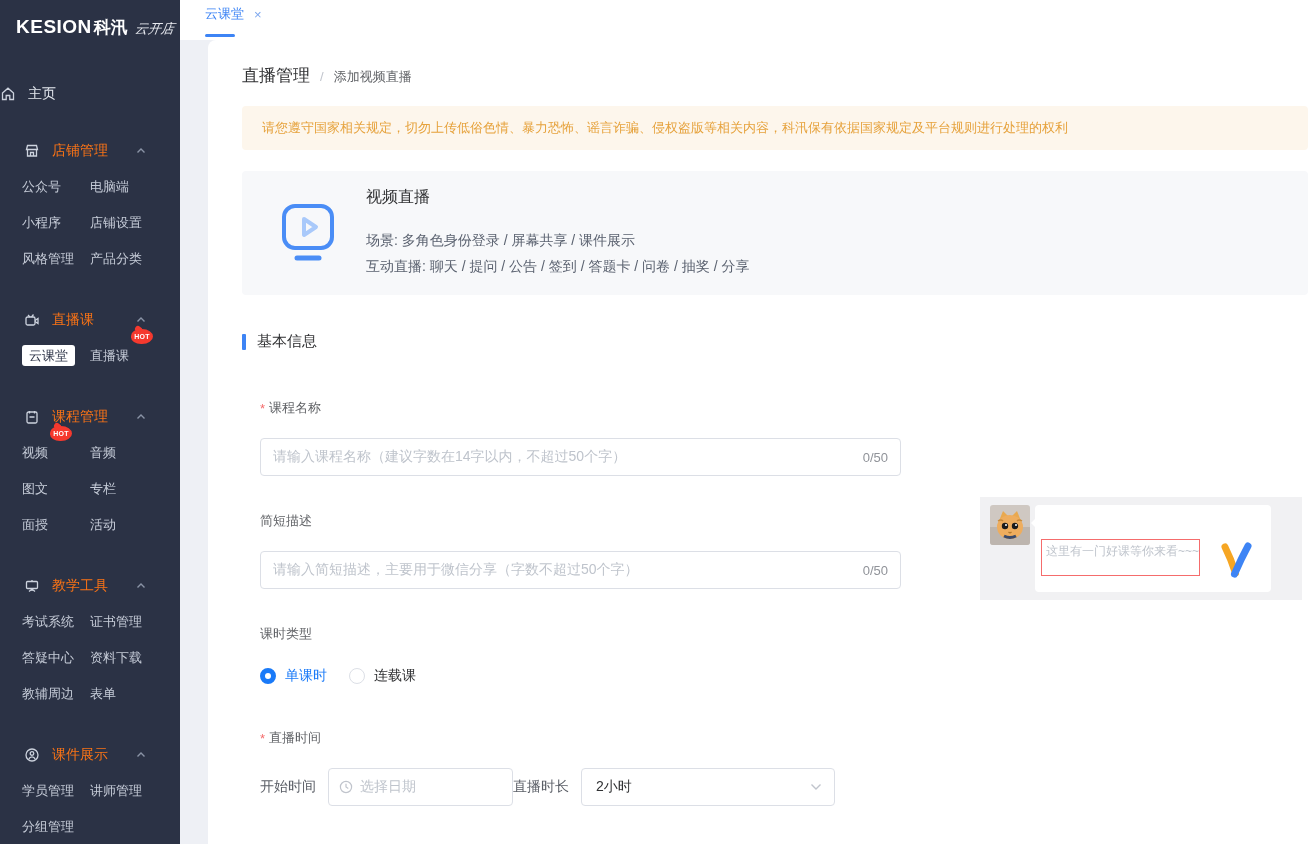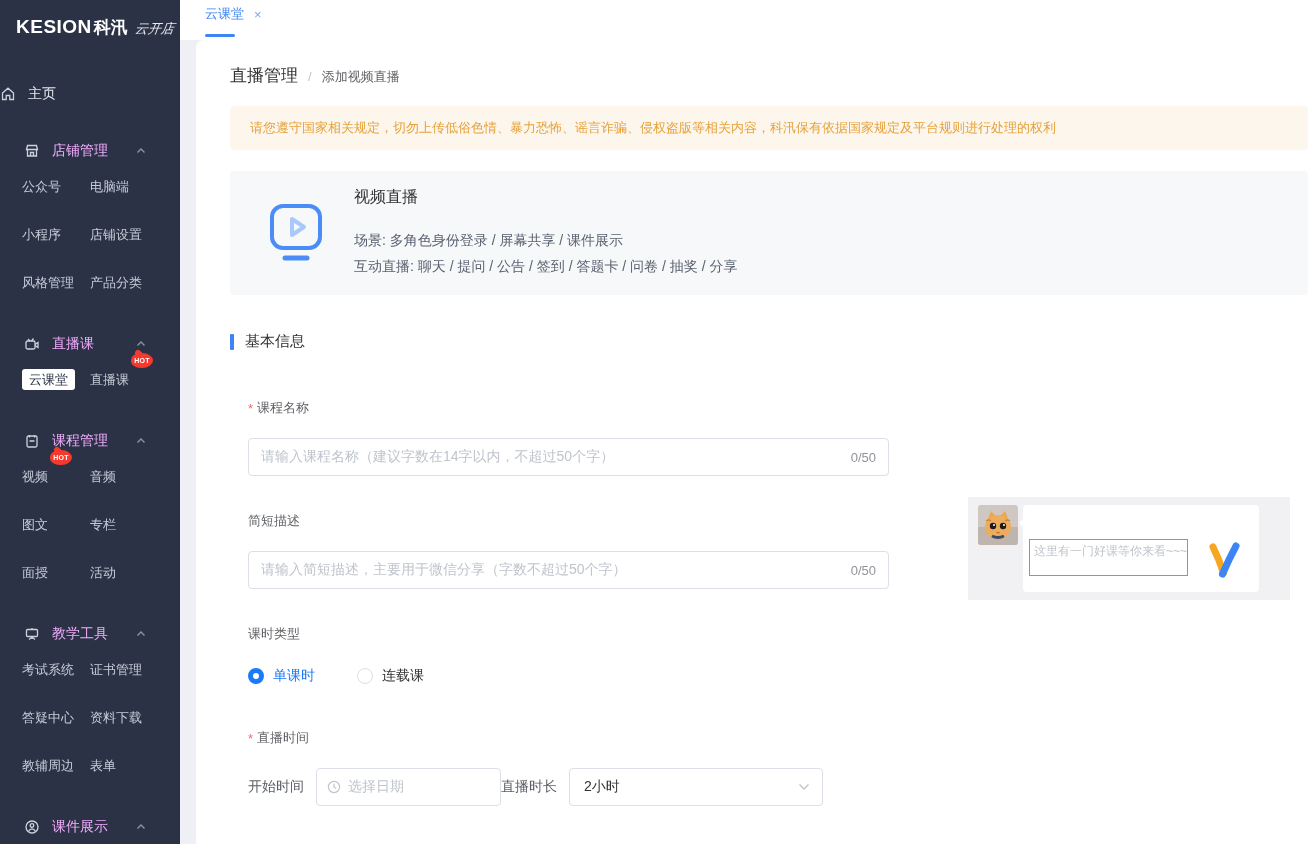--- a/index.html
+++ b/index.html
@@ -12,24 +12,24 @@
   .logo { display:flex; align-items:baseline; padding:16px 0 0 16px; height:48px; white-space:nowrap; }
   .logo-main { color:#fff; font-size:19px; font-weight:bold; letter-spacing:.5px; }
   .logo-cn { color:#fff; font-size:17px; font-weight:bold; margin-left:2px; }
   .logo-script { color:#e8eaf0; font-size:13px; font-style:italic; margin-left:7px;
     font-family:"DejaVu Serif","Liberation Serif",serif; transform:skewX(-8deg); }
   .nav { padding:34px 0 0 0; }
   .nav-home { display:flex; align-items:center; gap:12px; height:24px;
     color:#e4e8ef; font-size:14px; cursor:pointer; }
   .nav-section { margin-top:33px; }
   .sec-head { display:flex; align-items:center; padding:0 34px 0 24px; height:24px;
-    color:#f0abfc; font-size:14px; cursor:pointer; }
+    color:#f97316; font-size:14px; cursor:pointer; }
   .sec-head .s-icon { margin-right:12px; display:flex; }
   .sec-head .caret { margin-left:auto; display:flex; }
-  .sec-items { display:grid; grid-template-columns:68px auto; margin:8px 0 0 22px; row-gap:16px; }
+  .sec-items { display:grid; grid-template-columns:68px auto; margin:8px 0 0 22px; row-gap:4px; }
   .sec-item { height:32px; line-height:32px; font-size:13px; color:#c6ccd8; cursor:pointer; white-space:nowrap; }
   .sec-item .rel { position:relative; display:inline-block; }
   .sec-item.active .rel .txt { background:#fff; color:#2b3245; padding:3px 7px; border-radius:3px; }
   .hot { position:absolute; top:-11px; right:-24px; background:#f5392e; color:#fff;
     font-size:7px; font-weight:bold; width:22px; height:15px; line-height:15px; text-align:center;
     border-radius:50% 55% 55% 50%; letter-spacing:.3px; }
   .hot::before { content:""; position:absolute; top:-3px; left:4px; width:6px; height:6px;
     background:#f5392e; border-radius:60% 10% 60% 60%; transform:rotate(40deg); }
 
   
@@ -42,21 +42,21 @@
     padding:2px 9px; border-radius:4px; cursor:pointer; }
   .search { margin-left:auto; width:285px; height:28px; background:#f5f6f9; border-radius:14px;
     display:flex; align-items:center; padding:0 12px 0 14px; }
   .search-ph { font-size:13px; color:#b9bec7; flex:1; }
   .tabbar { height:40px; background:#fff; display:flex; align-items:flex-end; padding-left:25px; }
   .tab { position:relative; display:flex; align-items:center; height:100%; padding-bottom:12px; cursor:pointer; }
   .tab-label { color:#3d84f5; font-size:13px; }
   .tab-close { color:#7da7ee; font-size:13px; margin-left:10px; cursor:pointer; }
   .tab .underline { position:absolute; left:0; bottom:3px; width:30px; height:3px; background:#3d84f5; border-radius:2px; }
 
-  .content { flex:1; background:#eef0f5; padding-left:16px; min-height:0; }
+  .content { flex:1; background:#eef0f5; padding-left:28px; min-height:0; }
   .card { position:relative; background:#fff; border-top-left-radius:8px; height:100%;
     padding:24px 0 0 34px; overflow:hidden; }
 
   .breadcrumb { display:flex; align-items:baseline; }
   .bc-main { font-size:17px; color:#303133; }
   .bc-sep { font-size:13px; color:#c0c4cc; margin:0 10px; }
   .bc-sub { font-size:13px; color:#606266; }
 
   .notice { margin-top:19px; margin-right:0; height:44px; line-height:44px; background:#fdf6ec;
     border-radius:4px; color:#e6a23c; font-size:13px; padding:0 20px; white-space:nowrap; overflow:hidden; }
@@ -74,21 +74,21 @@
   .form { margin-left:18px; }
   .fgroup { margin-top:36px; }
   .fgroup.first { margin-top:48px; }
   .flabel { font-size:13px; color:#606266; display:flex; align-items:center; }
   .req { color:#f56c6c; margin-right:4px; font-size:13px; }
   .finput { margin-top:21px; width:641px; height:38px; border:1px solid #dcdfe6; border-radius:4px;
     display:flex; align-items:center; padding:0 12px; background:#fff; cursor:text;justify-content:center; }
   .ph { font-size:14px; color:#bfc4cc; flex:1; white-space:nowrap; overflow:hidden; }
   .counter { font-size:13px; color:#909399; margin-left:10px; }
 
-  .radio-row { margin-top:24px; display:flex; align-items:center; gap:42px; }
+  .radio-row { margin-top:24px; display:flex; align-items:center; gap:22px; }
   .radio { display:flex; align-items:center; cursor:pointer; }
   .rdot { width:16px; height:16px; border-radius:50%; background:#fff; }
   .radio.sel .rdot { border:5px solid #1a7af8; }
   .radio.unsel .rdot { border:1px solid #dcdfe6; }
   .radio .rtext { font-size:14px; margin-left:9px; }
   .radio.sel .rtext { color:#1a7af8; }
   .radio.unsel .rtext { color:#303133; }
 
   .time-row { margin-top:21px; display:flex; align-items:center; }
   .time-label { font-size:14px; color:#5a5e66; margin-right:12px; white-space:nowrap; }
@@ -240,20 +240,25 @@
                 <circle cx="8" cy="6.5" r="1.8"></circle>
                 <path d="M4.8 12.2 C5.5 10.5 6.6 9.8 8 9.8 C9.4 9.8 10.5 10.5 11.2 12.2"></path>
               </svg>
           </span>
           <span>课件展示</span>
           <span class="caret">
             <svg width="10" height="8" viewBox="0 0 10 8" fill="none" stroke="#8a93a6" stroke-width="1.4">
                 <polyline points="1.5,5.5 5,2 8.5,5.5"></polyline>
               </svg>
           </span>
+        </div>
+        <div class="sec-items">
+          <div class="sec-item"><span class="rel"><span class="txt">学员管理</span></span></div>
+          <div class="sec-item"><span class="rel"><span class="txt">讲师管理</span></span></div>
+          <div class="sec-item"><span class="rel"><span class="txt">分组管理</span></span></div>
         </div>
       </div>
 
     </nav>
   </aside>
 
   <div class="main">
 
 
     <div class="tabbar">

